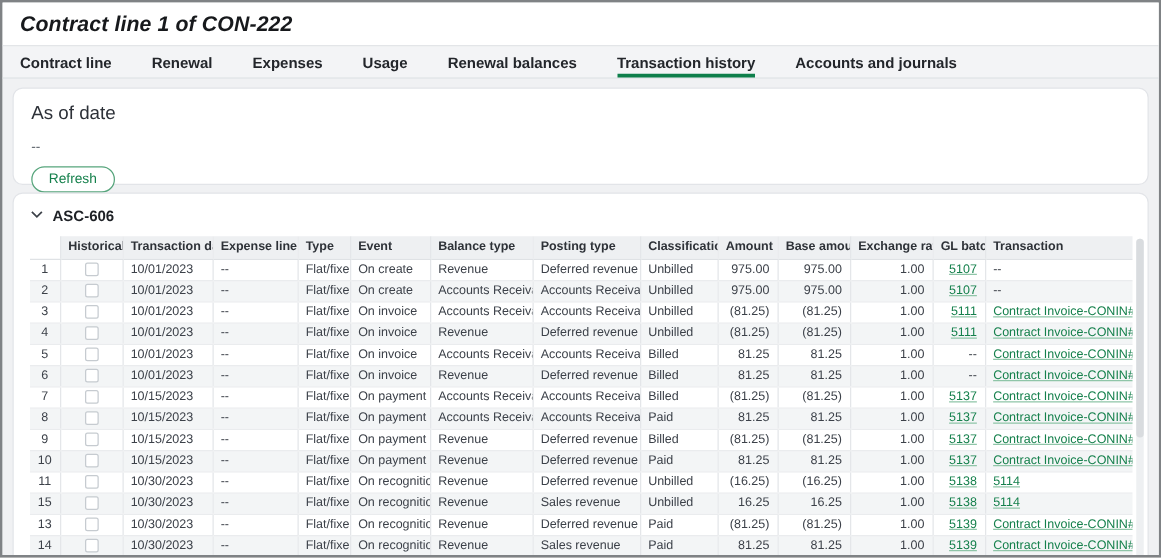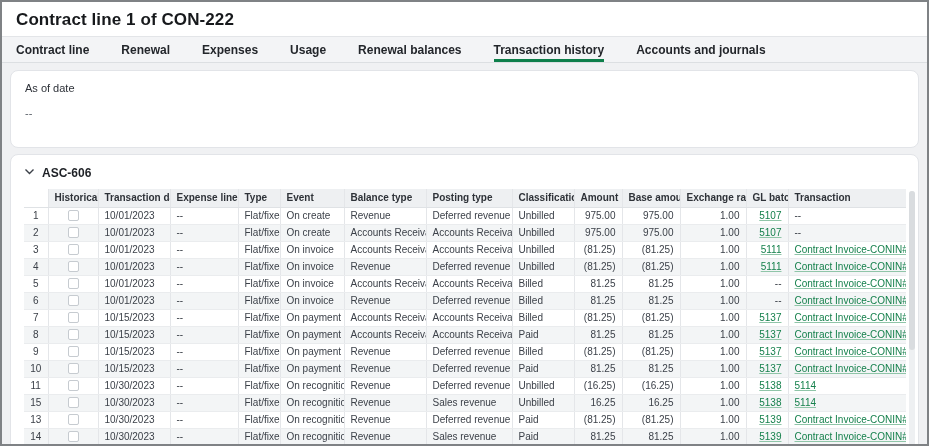--- a/index.html
+++ b/index.html
@@ -3,38 +3,38 @@
 <meta charset="utf-8">
 <style>
   * { margin:0; padding:0; box-sizing:border-box; }
   html,body { width:929px; height:446px; overflow:hidden; background:#9a9a9a;
     font-family:"Liberation Sans","DejaVu Sans",sans-serif; }
   .frame { position:relative; width:929px; height:446px; border:2px solid #7f8285;
     background:#fff; overflow:hidden; }
 
   
   .titlebar { background:#fff; padding:8px 14px 6px 14px; }
-  .page-title { font-size:17px; font-weight:bold; color:#17191c; letter-spacing:.1px; }
+  .page-title { font-size:17px; font-weight:bold; color:#17191c; letter-spacing:.1px;font-style:italic; }
 
   
   .tabbar { display:flex; align-items:stretch; gap:32px; padding:0 14px;
     background:#f3f4f6; border-top:1px solid #e3e5e8; border-bottom:1px solid #dcdfe2;
     height:27px; }
   .tab { display:flex; align-items:center; font-size:12px; font-weight:600;
     color:#23262b; cursor:pointer; position:relative; white-space:nowrap; }
   .tab.active::after { content:""; position:absolute; left:0; right:0; bottom:0;
     height:3px; background:#0e7f4b; }
 
   
   .content { background:#f0f1f3; height:386px; padding:7px 8px; }
   .card { background:#fff; border:1px solid #e2e4e8; border-radius:8px; }
 
   
   .card-filter { padding:11px 14px 13px 14px; height:78px; margin-bottom:6px; }
-  .filter-label { font-size:11px; color:#2d3138; }
+  .filter-label { font-size:15px; color:#2d3138; }
   .filter-value { font-size:11px; color:#5a6068; margin-top:13px; }
   .refresh-btn { display:inline-block; margin-top:9px; padding:3px 13px 4px 13px;
     border:1px solid #57a57c; border-radius:12px; background:#fff; color:#15804c;
     font-size:11px; cursor:pointer; font-family:inherit; }
 
   
   .card-section { position:relative; height:330px; overflow:hidden; }
   .section-header { display:flex; align-items:flex-start; gap:7px; padding:11px 13px 8px 13px; }
   .chev { width:11px; height:11px; cursor:pointer; }
   .chev svg { display:block; }
@@ -80,20 +80,23 @@
       <div class="tab">Renewal balances</div>
       <div class="tab active">Transaction history</div>
       <div class="tab">Accounts and journals</div>
     </div>
 
   <div class="content">
 
     <div class="card card-filter">
       <div class="filter-label">As of date</div>
       <div class="filter-value">--</div>
+      <div>
+        <button class="refresh-btn">Refresh</button>
+      </div>
     </div>
 
     <div class="card card-section">
       <div class="section-header">
         <span class="chev">
           <svg width="11" height="11" viewBox="0 0 11 11">
               <polyline points="1.5,3.5 5.5,7.5 9.5,3.5" fill="none" stroke="#3c4149" stroke-width="1.4"></polyline>
             </svg>
         </span>
         <span class="section-title">ASC-606</span>

